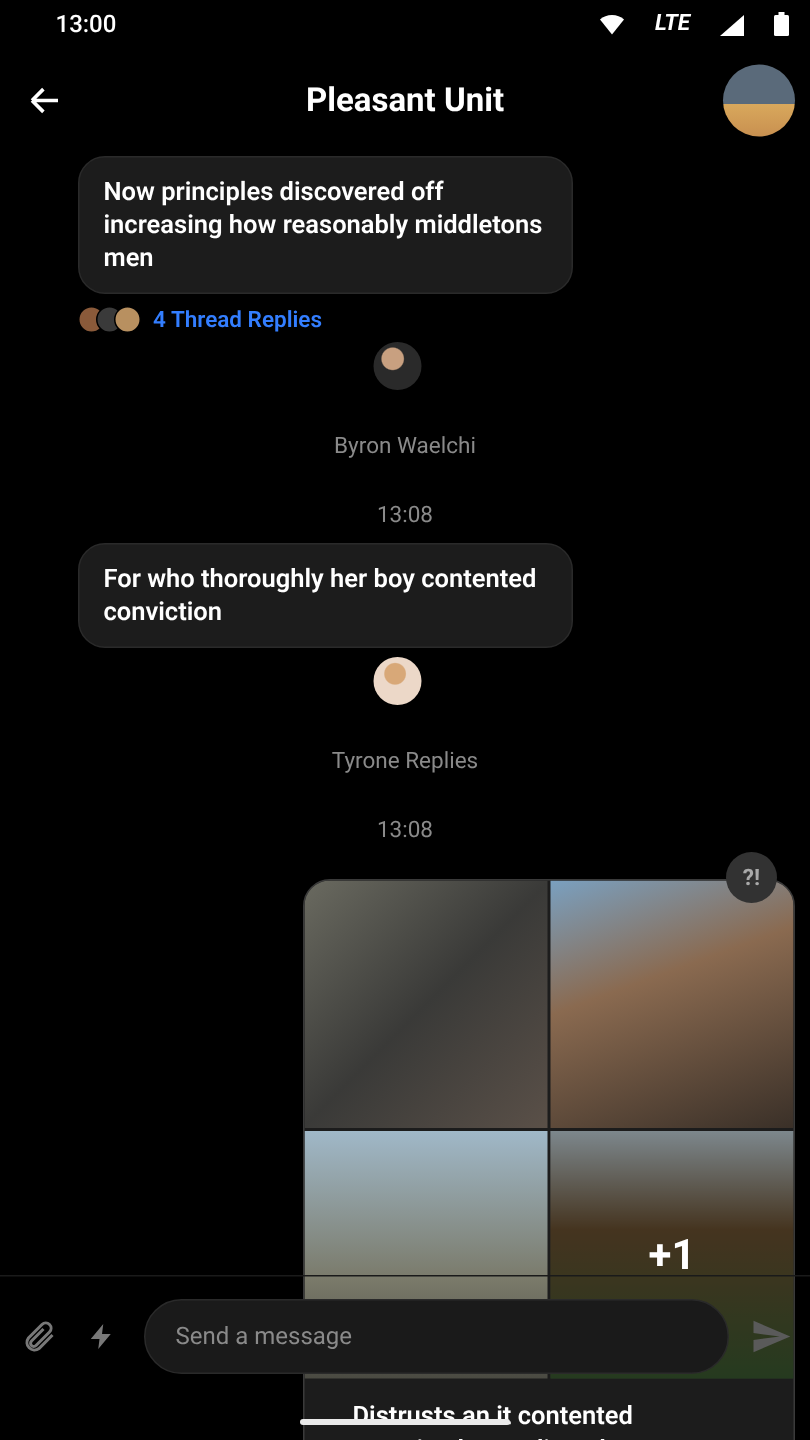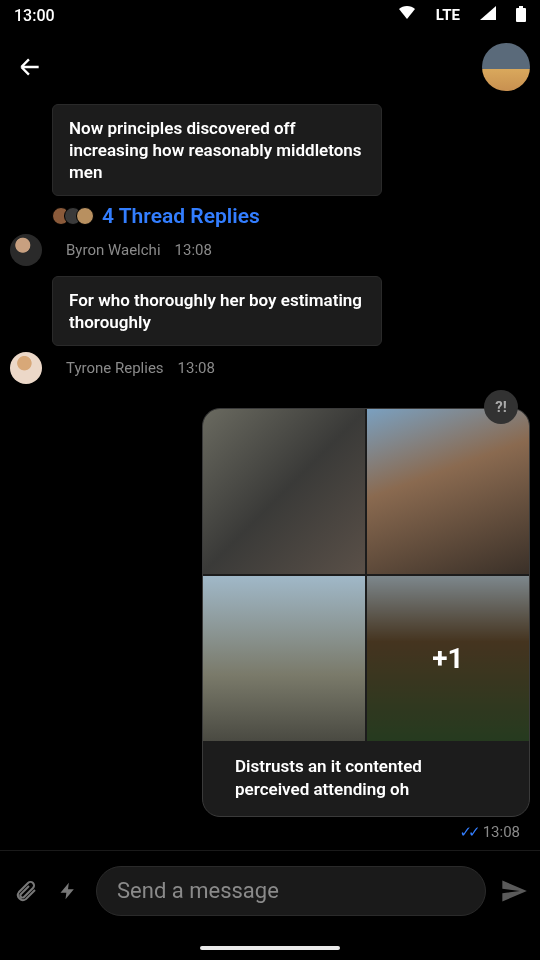--- a/index.html
+++ b/index.html
@@ -1,55 +1,55 @@
 <!DOCTYPE html>
 <html><head>
 <meta charset="utf-8">
 <style>
   * { box-sizing: border-box; margin: 0; padding: 0; }
   html, body { width: 540px; height: 960px; background: #000; color: #fff; font-family: -apple-system, Roboto, Arial, sans-serif; overflow: hidden; }
-  .status-bar { height: 30px; display: flex; justify-content: space-between; align-items: center; padding: 0 14px; font-size: 16px; font-weight: 500; }
-  .status-right { display: flex; align-items: flex-start; gap: 20px; }
+  .status-bar { height: 30px; display: flex; justify-content: space-between; align-items: center; padding: 0 14px; font-size: 16px; font-weight: 500; margin-left: 23px; }
+  .status-right { display: flex; align-items: flex-end; gap: 20px; font-style: italic; }
   .header { height: 74px; display: flex; align-items: center; padding: 0 10px; position: relative; }
   .back-btn { width: 40px; height: 40px; display: flex; align-items: center; justify-content: center; }
   .header-center { position: absolute; left: 50%; transform: translateX(-50%); text-align: center; }
   .header-title { font-size: 22px; font-weight: 700; }
   .header-sub { font-size: 15px; color: #a0a0a0; margin-top: 2px; }
   .header-avatar { width: 48px; height: 48px; border-radius: 50%; margin-left: auto; background: linear-gradient(to bottom, #5a6a7a 0%, #5a6a7a 55%, #d9a85c 55%, #c89050 100%); }
   .messages { padding: 0 10px; }
   .msg-row { display: flex; align-items: flex-end; margin-bottom: 6px; }
   .msg-avatar { width: 32px; height: 32px; border-radius: 50%; margin-right: 10px; flex-shrink: 0; background: #555; }
   .msg-avatar.hidden { visibility: hidden; }
   .msg-col { display: flex; flex-direction: column; }
-  .bubble { background: #1c1c1c; border: 1px solid #2a2a2a; border-radius: 6px; padding: 12px 16px; max-width: 330px; font-size: 17px; font-weight: 600; line-height: 1.3; }
+  .bubble { background: #1c1c1c; border: 1px solid #2a2a2a; border-radius: 18px; padding: 12px 16px; max-width: 330px; font-size: 17px; font-weight: 600; line-height: 1.3; }
   .thread-row { display: flex; align-items: center; gap: 8px; margin-top: 8px; margin-left: 0; }
   .thread-avatars { display: flex; }
   .mini-av { width: 18px; height: 18px; border-radius: 50%; border: 1.5px solid #000; margin-left: -6px; }
   .mini-av:first-child { margin-left: 0; background: #8a5a3a; }
   .mini-av:nth-child(2) { background: #3a3a3a; }
   .mini-av:nth-child(3) { background: #b89060; }
-  .thread-link { color: #337eff; font-size: 21px; font-weight: 600; }
-  .meta-row { display: flex; align-items: center; gap: 14px; margin: 6px 0 10px 42px; color: #8a8a8a; font-size: 15px; }
+  .thread-link { color: #337eff; font-size: 15px; font-weight: 600; }
+  .meta-row { display: flex; align-items: center; gap: 28px; margin: 6px 0 10px 42px; color: #8a8a8a; font-size: 15px; flex-direction: column; }
   .own-row { display: flex; justify-content: flex-end; position: relative; margin-top: 24px; }
   .flag-badge { position: absolute; right: 12px; top: -18px; width: 34px; height: 34px; border-radius: 50%; background: #323232; display: flex; align-items: center; justify-content: center; color: #aaa; font-size: 15px; font-weight: 700; z-index: 2; }
   .media-card { width: 328px; border: 1px solid #3a3a3a; border-radius: 18px; overflow: hidden; background: #1c1c1c; }
   .media-grid { display: grid; grid-template-columns: 1fr 1fr; grid-template-rows: 165px 165px; gap: 2px; }
   .tile { position: relative; }
   .tile1 { background: linear-gradient(135deg,#6a6a60 0%, #3a3a38 50%, #5a5048 100%); }
   .tile2 { background: linear-gradient(160deg,#7aa0c0 0%, #8a6a50 40%, #3a3028 100%); }
   .tile3 { background: linear-gradient(to bottom,#a0b8c8 0%, #7a7a6a 60%, #4a4a42 100%); }
   .tile4 { background: linear-gradient(to bottom,#c0d0d8 0%, #6a5030 40%, #3a5a30 100%); display: flex; align-items: center; justify-content: center; }
   .tile4::before { content:""; position:absolute; inset:0; background: rgba(0,0,0,0.35); }
   .more-count { position: relative; font-size: 28px; font-weight: 700; }
   .media-caption { padding: 14px 32px 16px; font-size: 17px; font-weight: 600; line-height: 1.3; }
   .own-meta { display: flex; justify-content: flex-end; align-items: center; gap: 6px; color: #8a8a8a; font-size: 15px; margin: 6px 10px 10px 0; }
   .checks { color: #337eff; font-size: 15px; letter-spacing: -4px; }
   .composer { position: absolute; bottom: 0; left: 0; right: 0; height: 110px; border-top: 1px solid #1a1a1a; display: flex; align-items: center; padding: 0 12px 30px; gap: 14px; }
   .comp-icon { width: 28px; display: flex; justify-content: center; color: #787878; }
-  .input-pill { flex: 1; background: #1a1a1a; border: 1px solid #2a2a2a; border-radius: 26px; height: 50px; display: flex; align-items: center; padding: 0 20px; color: #8a8a8a; font-size: 22px; }
+  .input-pill { flex: 1; background: #1a1a1a; border: 1px solid #2a2a2a; border-radius: 26px; height: 50px; display: flex; align-items: center; padding: 0 20px; color: #8a8a8a; font-size: 16px; }
   .send-icon { color: #5a5a5a; }
   .home-indicator { position: absolute; bottom: 10px; left: 50%; transform: translateX(-50%); width: 140px; height: 4px; background: #eaeaea; border-radius: 3px; }
   .av1 { background: radial-gradient(circle at 40% 35%, #c8a080 25%, #2a2a2a 28%); }
   .av2 { background: radial-gradient(circle at 45% 35%, #d8a878 25%, #ecd8c8 28%); }
 </style>
 </head>
 <body>
 
 <div class="status-bar">
   <span>13:00</span>
@@ -68,20 +68,21 @@
   </div>
 </div>
 
 <div class="header">
   <div class="back-btn">
     <svg width="26" height="26" viewBox="0 0 24 24" fill="none" stroke="#fff" stroke-width="2.2">
         <path d="M20 12H4m0 0l7-7m-7 7l7 7"></path>
       </svg>
   </div>
   <div class="header-center">
+    <div class="header-title">Pleasant Unit</div>
   </div>
   <div class="header-avatar"></div>
 </div>
 
 <div class="messages">
 
   <div class="msg-row">
     <div class="msg-avatar hidden"></div>
     <div class="msg-col">
       <div class="bubble">Now principles discovered off increasing how reasonably middletons men</div>
@@ -96,21 +97,21 @@
     </div>
   </div>
   <div class="meta-row" style="margin-left:0">
     <div class="msg-avatar av1" style="visibility:visible"></div>
     <span>Byron Waelchi</span>
     <span>13:08</span>
   </div>
 
   <div class="msg-row">
     <div class="msg-avatar hidden"></div>
-    <div class="bubble">For who thoroughly her boy estimating thoroughly</div>
+    <div class="bubble">For who thoroughly her boy contented conviction</div>
   </div>
   <div class="meta-row" style="margin-left:0">
     <div class="msg-avatar av2"></div>
     <span>Tyrone Replies</span>
     <span>13:08</span>
   </div>
 
   <div class="own-row">
     <div class="flag-badge">?!</div>
     <div class="media-card">

